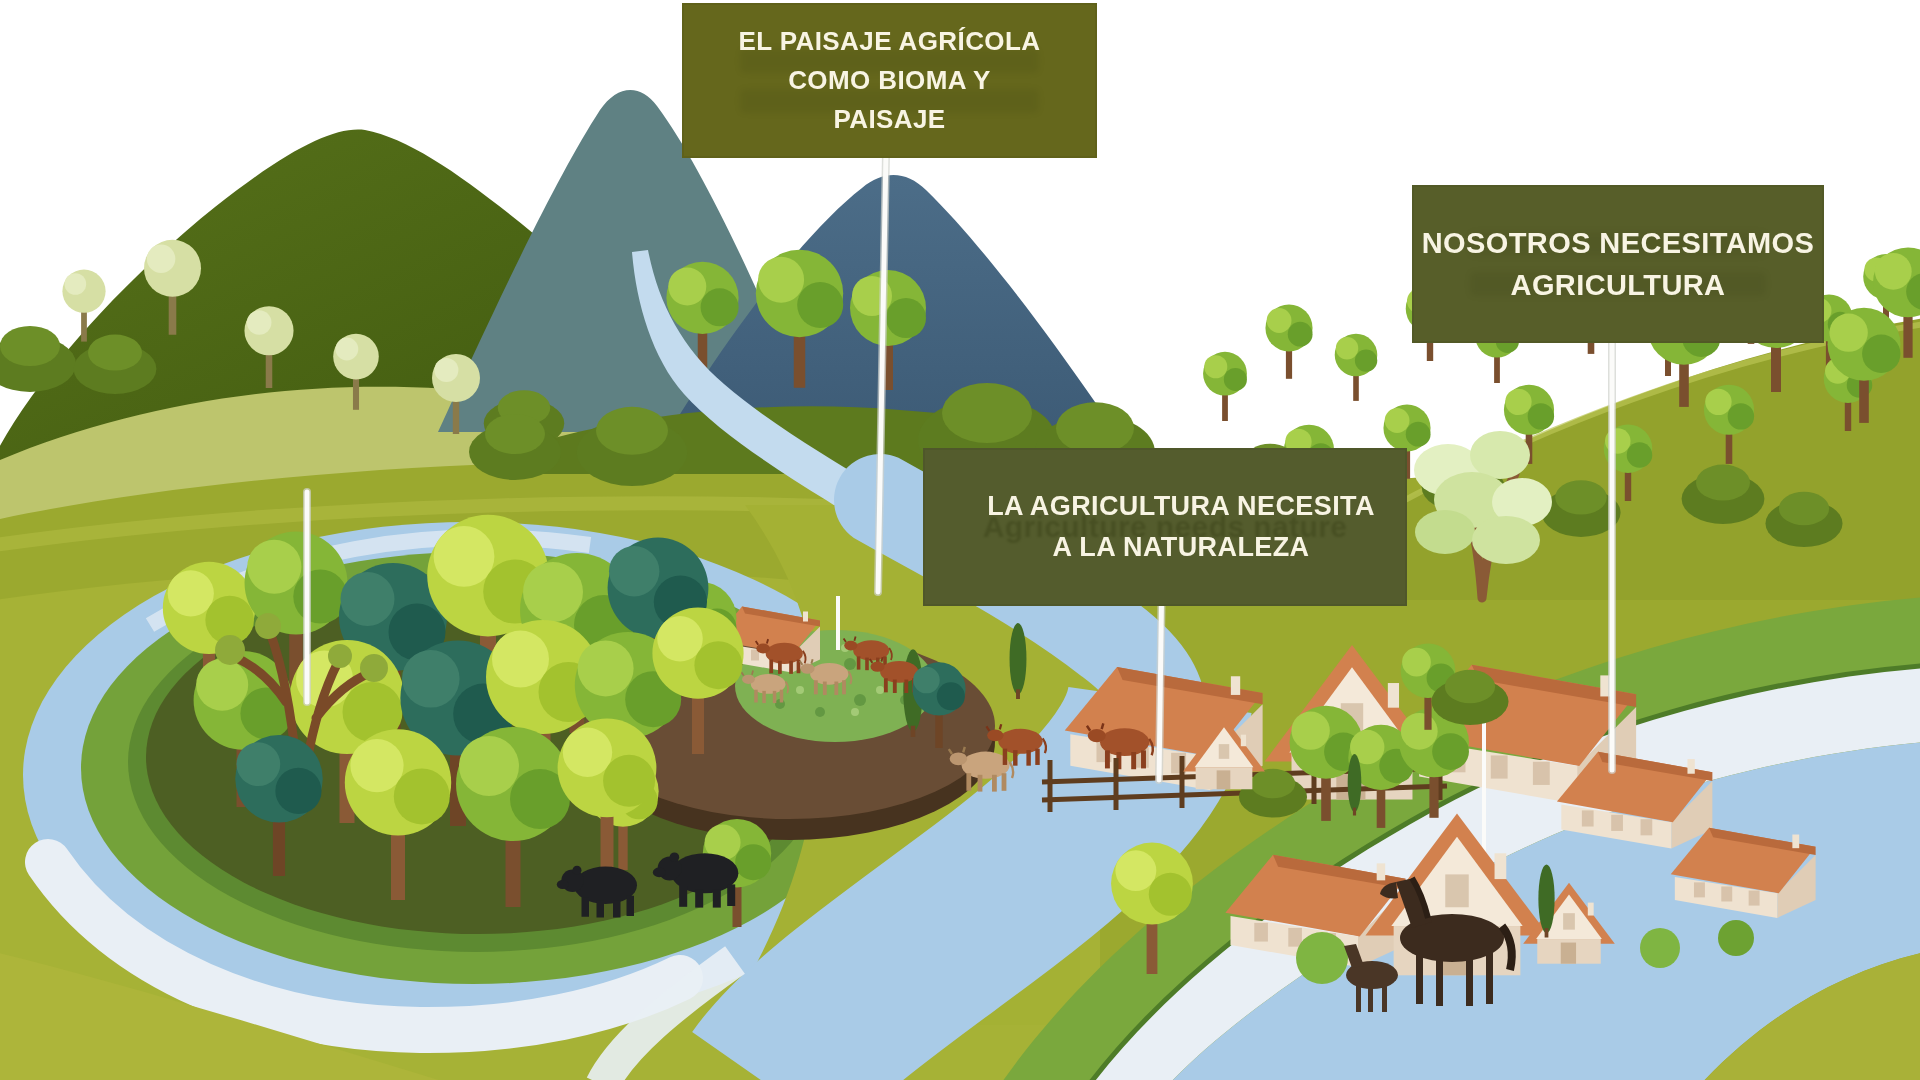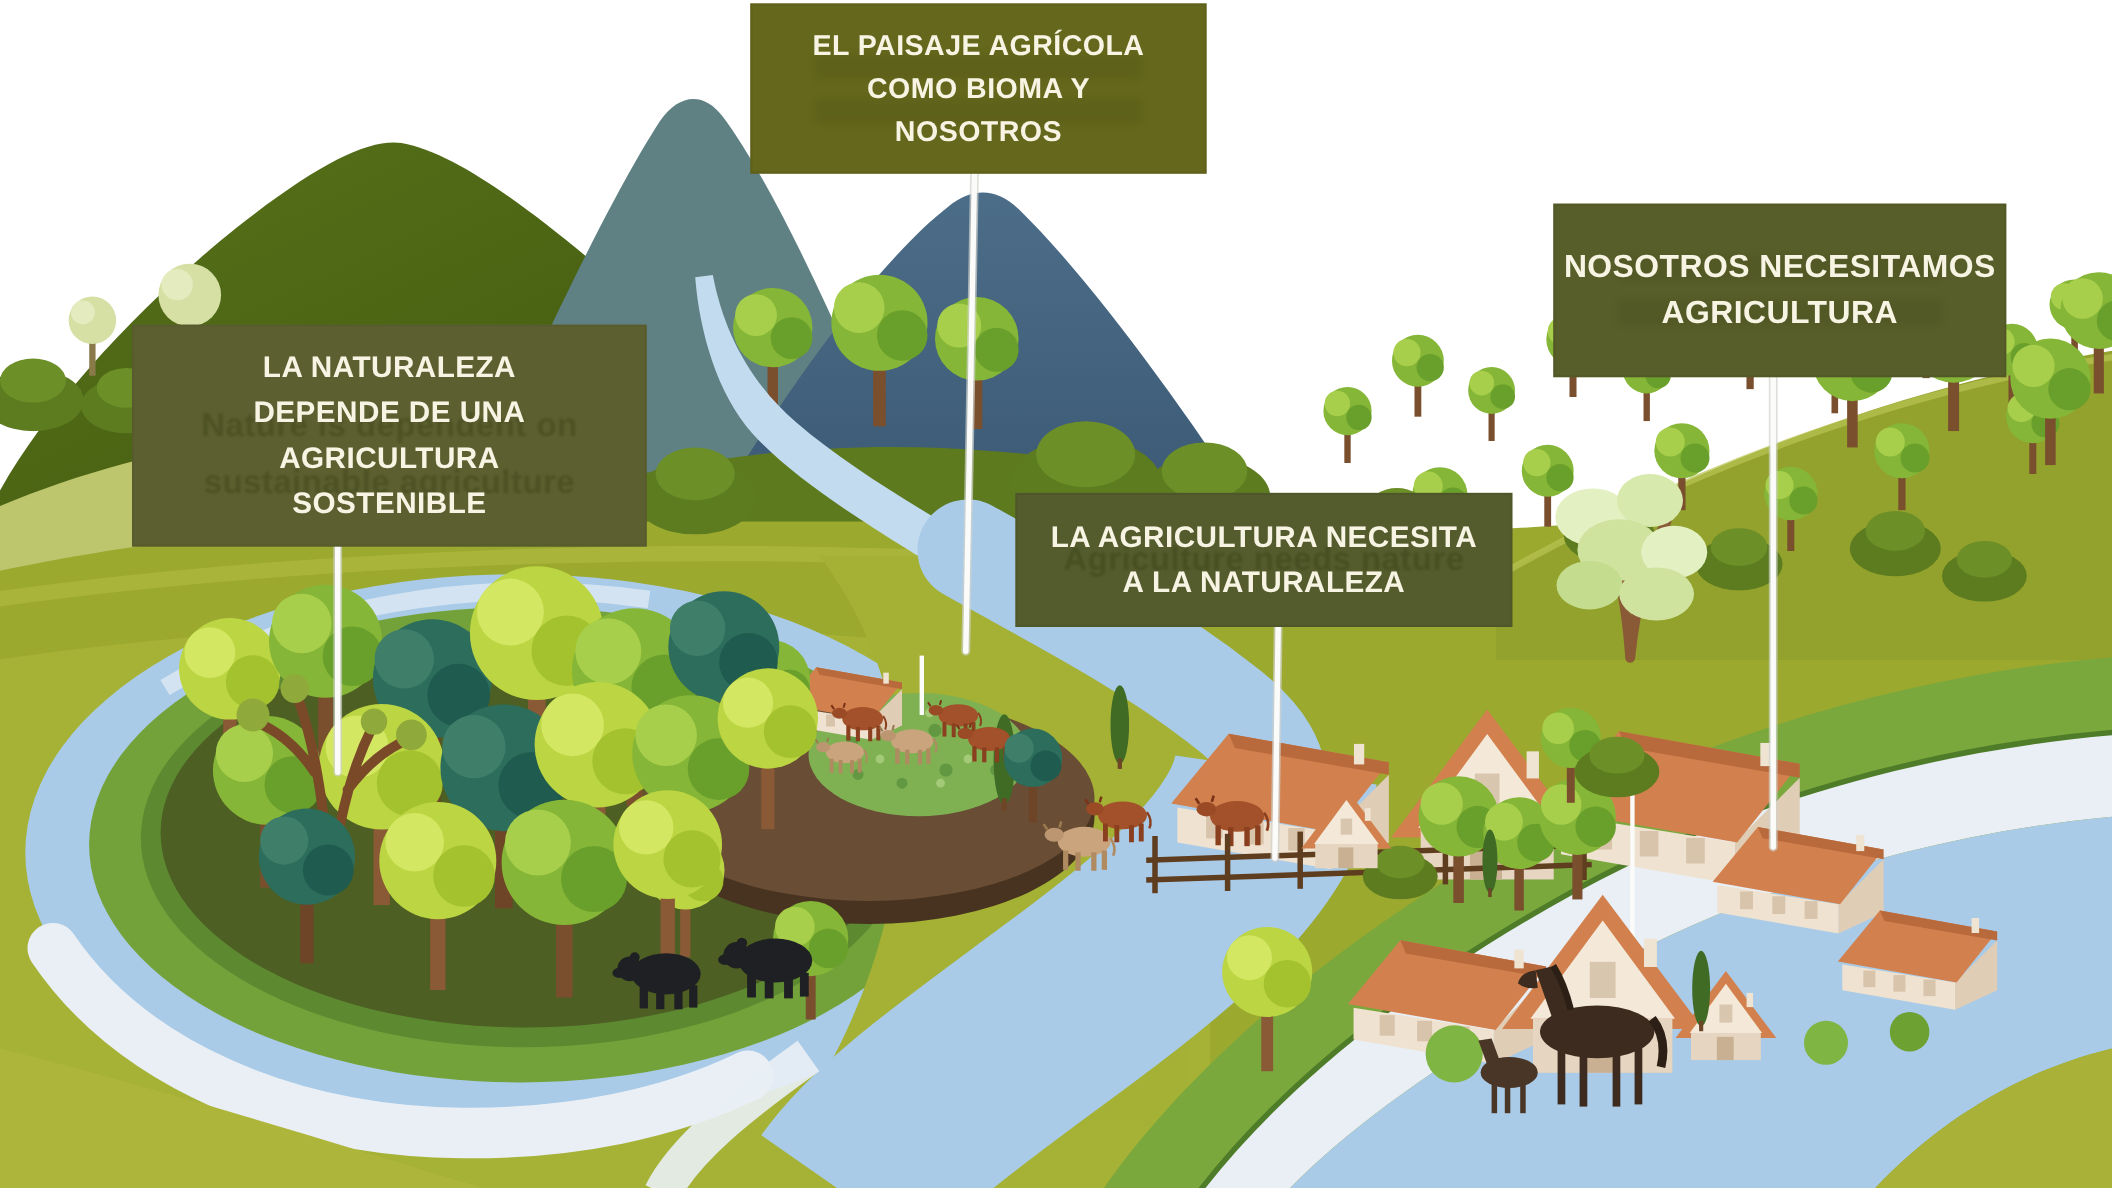--- a/index.html
+++ b/index.html
@@ -9,21 +9,21 @@
   }
   .stage svg{position:absolute;left:0;top:0;}
   .sign{
     position:absolute;display:flex;flex-direction:column;justify-content:center;align-items:center;
     color:#f8f4e3;font-weight:bold;text-align:center;letter-spacing:.4px;
     box-shadow: inset 0 0 0 2px rgba(0,0,0,.05);
   }
   .sign .line{position:relative;z-index:2;}
   .sign--top   {left:682px;top:3px;  width:415px;height:155px;background:#65671c;font-size:26px;line-height:39px;}
   .sign--left  {left:120px;top:295px;width:468px;height:202px;background:#5c6030;font-size:27px;line-height:41px;}
-  .sign--middle{left:923px;top:448px;width:452px;height:122px;background:#545c2d;font-size:27px;line-height:41px;}
+  .sign--middle{left:923px;top:448px;width:452px;height:158px;background:#545c2d;font-size:27px;line-height:41px;padding-left:32px;}
   .sign--right {left:1412px;top:185px;width:412px;height:158px;background:#575e29;font-size:29px;line-height:42px;}
   .ghost{
     position:absolute;inset:0;z-index:1;display:flex;flex-direction:column;justify-content:center;align-items:center;
     color:#2c330c;opacity:.30;font-weight:bold;font-size:30px;line-height:52px;filter:blur(1px);white-space:nowrap;
   }
   .sign--left .ghost{padding-top:34px;}
   .smudge{position:absolute;inset:0;z-index:1;display:flex;flex-direction:column;justify-content:center;align-items:center;gap:16px;}
   .smudge i{display:block;width:72%;height:24px;background:#2c330c;opacity:.10;border-radius:5px;filter:blur(3px);}
 </style>
 </head>
@@ -374,33 +374,23 @@
   </g>
 </svg>
 
   <div class="sign sign--top">
     <div class="smudge">
         <i></i>
         <i></i>
       </div>
     <div class="line">EL PAISAJE AGRÍCOLA</div>
     <div class="line">COMO BIOMA Y</div>
-    <div class="line">NOSOTROS</div>
+    <div class="line">PAISAJE</div>
   </div>
 
-  <div class="sign sign--left">
-    <div class="ghost">
-      <span>Nature is dependent on</span>
-      <span>sustainable agriculture</span>
-    </div>
-    <div class="line">LA NATURALEZA</div>
-    <div class="line">DEPENDE DE UNA</div>
-    <div class="line">AGRICULTURA</div>
-    <div class="line">SOSTENIBLE</div>
-  </div>
 
   <div class="sign sign--middle">
     <div class="ghost">
       <span>Agriculture needs nature</span>
     </div>
     <div class="line">LA AGRICULTURA NECESITA</div>
     <div class="line">A LA NATURALEZA</div>
   </div>
 
   <div class="sign sign--right">

